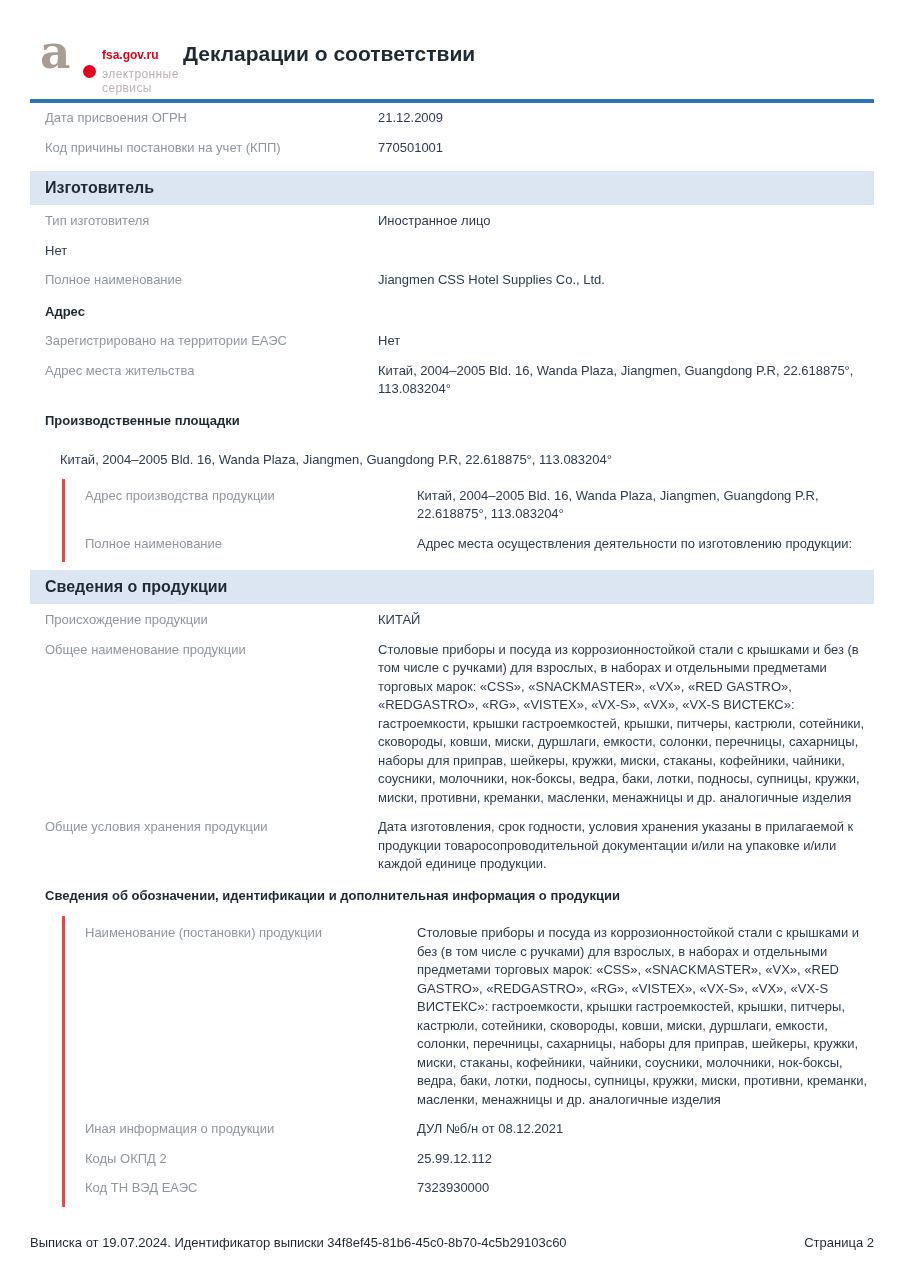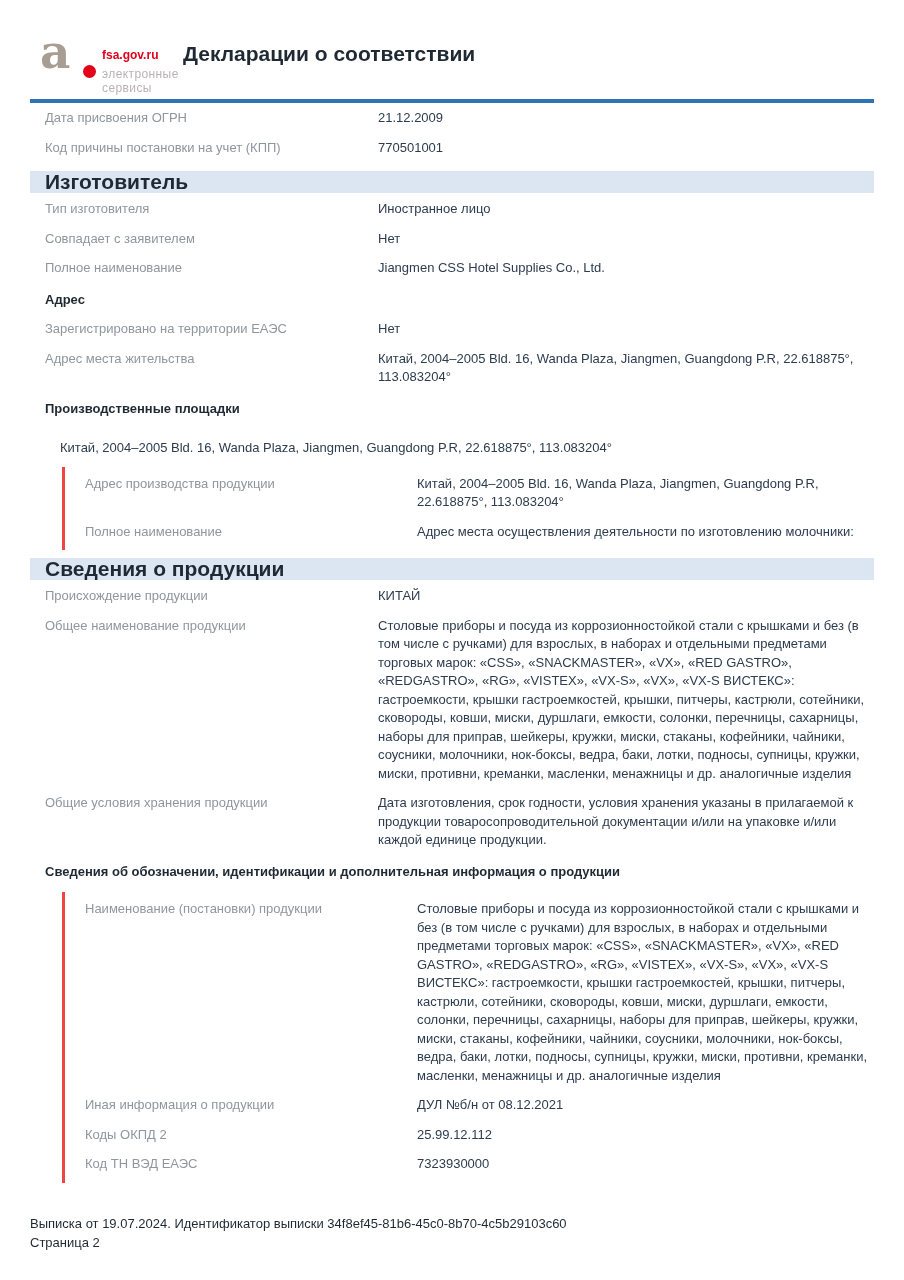--- a/index.html
+++ b/index.html
@@ -31,41 +31,41 @@
   .rule { margin:9px 30px 0 30px; height:4px; background:#2e74b5; }
 
   
   .content { padding:1px 30px 0 30px; }
 
   .row { display:grid; grid-template-columns:333px 1fr; padding:5px 0 6px 15px; }
   .row .label { color:#8f969e; padding-right:22px; }
   .row .value { color:#2d3c4e; }
 
   .band {
-    margin-top:8px; height:22px;
+    margin-top:8px; height:34px;
     background:#dce6f2;
     display:flex; align-items:center;
     padding-left:15px;
-    font-size:21px; font-weight:bold; color:#1f2933;
+    font-size:16px; font-weight:bold; color:#1f2933;
   }
   .band + .row { padding-top:7px; }
 
   .subhead { padding:7px 0 6px 15px; font-weight:bold; color:#1f2933; }
   .subhead.indented { padding-left:45px; padding-top:10px; }
 
   .standalone-line { padding:15px 0 4px 30px; color:#2d3c4e; }
 
   .indent-block { margin:5px 0 2px 32px; border-left:3px solid #ef4444; padding:3px 0; }
   .indent-block .row { grid-template-columns:332px 1fr; padding-left:20px; }
 
   
   .footer {
     position:absolute; left:30px; right:30px; bottom:28px;
     display:flex; justify-content:space-between;
-    color:#1f2933; font-size:13px;flex-direction:column;
+    color:#1f2933; font-size:13px;
   }
 </style>
 </head>
 <body>
 
 <div class="page">
 
   <div class="header">
     <div class="logo">
       <span class="logo-glyph">a</span>
@@ -89,21 +89,20 @@
       <div class="value">770501001</div>
     </div>
 
     <div class="band">Изготовитель</div>
 
     <div class="row">
       <div class="label">Тип изготовителя</div>
       <div class="value">Иностранное лицо</div>
     </div>
     <div class="row">
-      <div class="label">Совпадает с заявителем</div>
       <div class="value">Нет</div>
     </div>
     <div class="row">
       <div class="label">Полное наименование</div>
       <div class="value">Jiangmen CSS Hotel Supplies Co., Ltd.</div>
     </div>
 
     <div class="subhead">Адрес</div>
 
     <div class="row">
@@ -119,21 +118,21 @@
 
     <div class="standalone-line">Китай, 2004–2005 Bld. 16, Wanda Plaza, Jiangmen, Guangdong P.R, 22.618875°, 113.083204°</div>
 
     <div class="indent-block">
       <div class="row">
         <div class="label">Адрес производства продукции</div>
         <div class="value">Китай, 2004–2005 Bld. 16, Wanda Plaza, Jiangmen, Guangdong P.R, 22.618875°, 113.083204°</div>
       </div>
       <div class="row">
         <div class="label">Полное наименование</div>
-        <div class="value">Адрес места осуществления деятельности по изготовлению молочники:</div>
+        <div class="value">Адрес места осуществления деятельности по изготовлению продукции:</div>
       </div>
     </div>
 
     <div class="band">Сведения о продукции</div>
 
     <div class="row">
       <div class="label">Происхождение продукции</div>
       <div class="value">КИТАЙ</div>
     </div>
     <div class="row">

